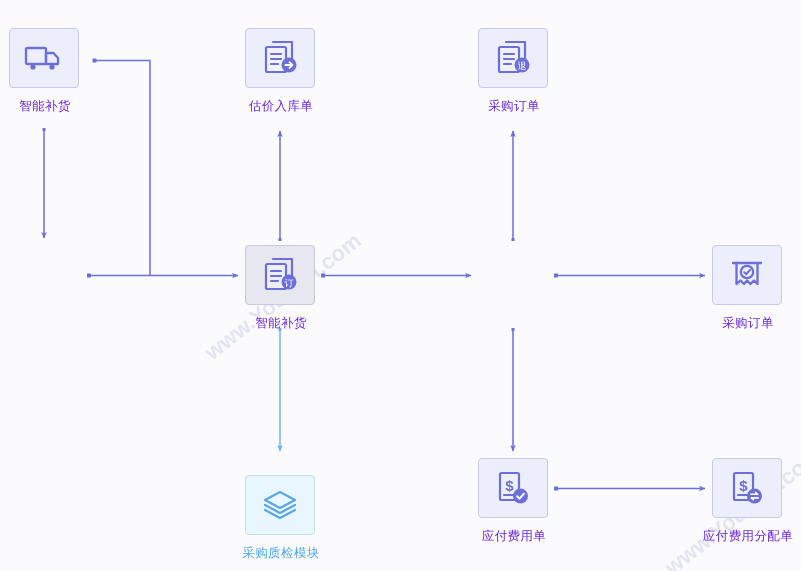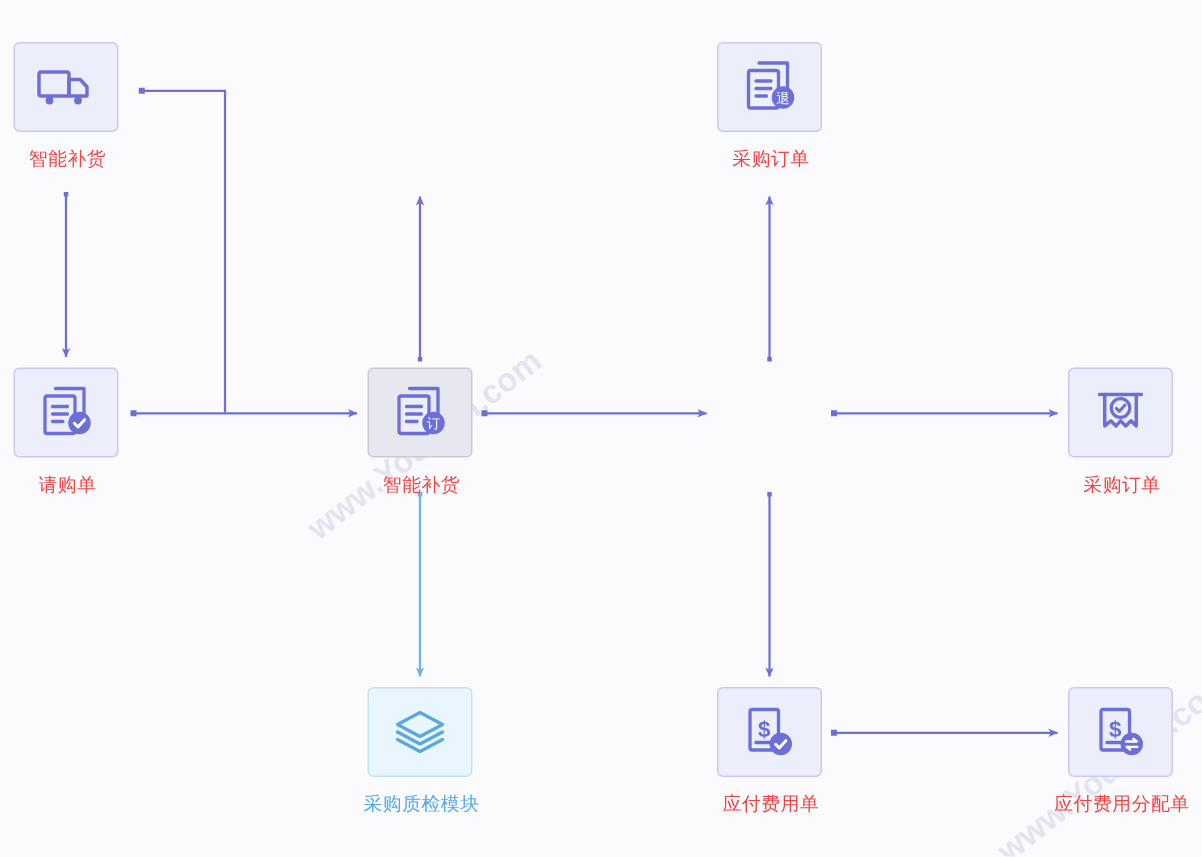--- a/index.html
+++ b/index.html
@@ -49,21 +49,21 @@
     border-color: #c9c9dd;
   }
   .node.cyan .tile {
     background: #eaf6fd;
     border-color: #bfe0f4;
   }
   .node .caption {
     margin-top: 10px;
     font-size: 12.5px;
     line-height: 16px;
-    color: #ef4444;
+    color: #6d28d9;
     white-space: nowrap;
     letter-spacing: 0.4px;
   }
   .node.cyan .caption {
     color: #53a7e8;
   }
   .node.wide { width: 110px; margin-left: -19px; }
   .node.wide .tile { margin-left: 19px; }
 
   .watermark {
@@ -160,50 +160,50 @@
           <rect x="2" y="6" width="20" height="16" rx="1.5"></rect>
           <path d="M22,11 L29.5,11 L34,16 L34,22 L22,22 Z"></path>
         </g>
         <circle cx="9" cy="25" r="2.6" fill="#6c6fd6"></circle>
         <circle cx="28" cy="25" r="2.6" fill="#6c6fd6"></circle>
       </svg>
     </div>
     <div class="caption">智能补货</div>
   </div>
 
-
-  <div class="node" style="left:478px; top:28px;">
+  <div class="node" style="left:245px; top:28px;">
     <div class="tile">
       <svg width="38" height="38" viewBox="0 0 38 38">
         <g fill="none" stroke="#6c6fd6" stroke-width="2.2" stroke-linejoin="round" stroke-linecap="round">
           <path d="M12,3 L31,3 L31,23"></path>
           <rect x="5" y="8" width="20" height="25" rx="1.5" fill="#f0f1fc"></rect>
           <path d="M10,15 H20 M10,20 H20 M10,25 H17"></path>
         </g>
         <circle cx="28" cy="26" r="7.5" fill="#6c6fd6"></circle>
+        <path d="M24.5,26 H31 M28.5,23.2 L31.4,26 L28.5,28.8" fill="none" stroke="#ffffff" stroke-width="1.8" stroke-linecap="round" stroke-linejoin="round"></path>
+      </svg>
+    </div>
+    <div class="caption">估价入库单</div>
+  </div>
+
+  <div class="node" style="left:478px; top:28px;">
+    <div class="tile">
+      <svg width="38" height="38" viewBox="0 0 38 38">
+        <g fill="none" stroke="#6c6fd6" stroke-width="2.2" stroke-linejoin="round" stroke-linecap="round">
+          <path d="M12,3 L31,3 L31,23"></path>
+          <rect x="5" y="8" width="20" height="25" rx="1.5" fill="#f0f1fc"></rect>
+          <path d="M10,15 H20 M10,20 H20 M10,25 H17"></path>
+        </g>
+        <circle cx="28" cy="26" r="7.5" fill="#6c6fd6"></circle>
         <text x="28" y="29.6" font-size="9" font-family="'Liberation Sans',sans-serif" fill="#ffffff" text-anchor="middle">退</text>
       </svg>
     </div>
     <div class="caption">采购订单</div>
   </div>
 
-  <div class="node" style="left:9px; top:245px;">
-    <div class="tile">
-      <svg width="38" height="38" viewBox="0 0 38 38">
-        <g fill="none" stroke="#6c6fd6" stroke-width="2.2" stroke-linejoin="round" stroke-linecap="round">
-          <path d="M12,3 L31,3 L31,23"></path>
-          <rect x="5" y="8" width="20" height="25" rx="1.5" fill="#eceefb"></rect>
-          <path d="M10,15 H20 M10,20 H20 M10,25 H17"></path>
-        </g>
-        <circle cx="28" cy="26" r="7.5" fill="#6c6fd6"></circle>
-        <path d="M24.6,26.2 L27,28.6 L31.4,23.8" fill="none" stroke="#ffffff" stroke-width="2" stroke-linecap="round" stroke-linejoin="round"></path>
-      </svg>
-    </div>
-    <div class="caption">请购单</div>
-  </div>
 
   <div class="node gray" style="left:245px; top:245px;">
     <div class="tile">
       <svg width="38" height="38" viewBox="0 0 38 38">
         <g fill="none" stroke="#6c6fd6" stroke-width="2.2" stroke-linejoin="round" stroke-linecap="round">
           <path d="M12,3 L31,3 L31,23"></path>
           <rect x="5" y="8" width="20" height="25" rx="1.5" fill="#eceefb"></rect>
           <path d="M10,15 H20 M10,20 H20 M10,25 H17"></path>
         </g>
         <circle cx="28" cy="26" r="7.5" fill="#6c6fd6"></circle>
@@ -221,21 +221,21 @@
           <path d="M4,6 H32"></path>
           <path d="M7.5,6 V27 L11.5,23.5 L15,27 L18,23.5 L21.5,27 L25,23.5 L28.5,27 V6"></path>
         </g>
         <circle cx="18" cy="15" r="6.2" fill="none" stroke="#6c6fd6" stroke-width="2.2"></circle>
         <path d="M15.2,15.2 L17.3,17.2 L21,13" fill="none" stroke="#6c6fd6" stroke-width="2" stroke-linecap="round" stroke-linejoin="round"></path>
       </svg>
     </div>
     <div class="caption">采购订单</div>
   </div>
 
-  <div class="node cyan wide" style="left:245px; top:458px;">
+  <div class="node cyan wide" style="left:245px; top:475px;">
     <div class="tile">
       <svg width="36" height="32" viewBox="0 0 36 32">
         <g fill="none" stroke="#5ba7e0" stroke-width="2.2" stroke-linejoin="round" stroke-linecap="round">
           <path d="M18,3 L33,11 L18,19 L3,11 Z"></path>
           <path d="M3,16 L18,24 L33,16"></path>
           <path d="M3,21 L18,29 L33,21"></path>
         </g>
       </svg>
     </div>
     <div class="caption">采购质检模块</div>

